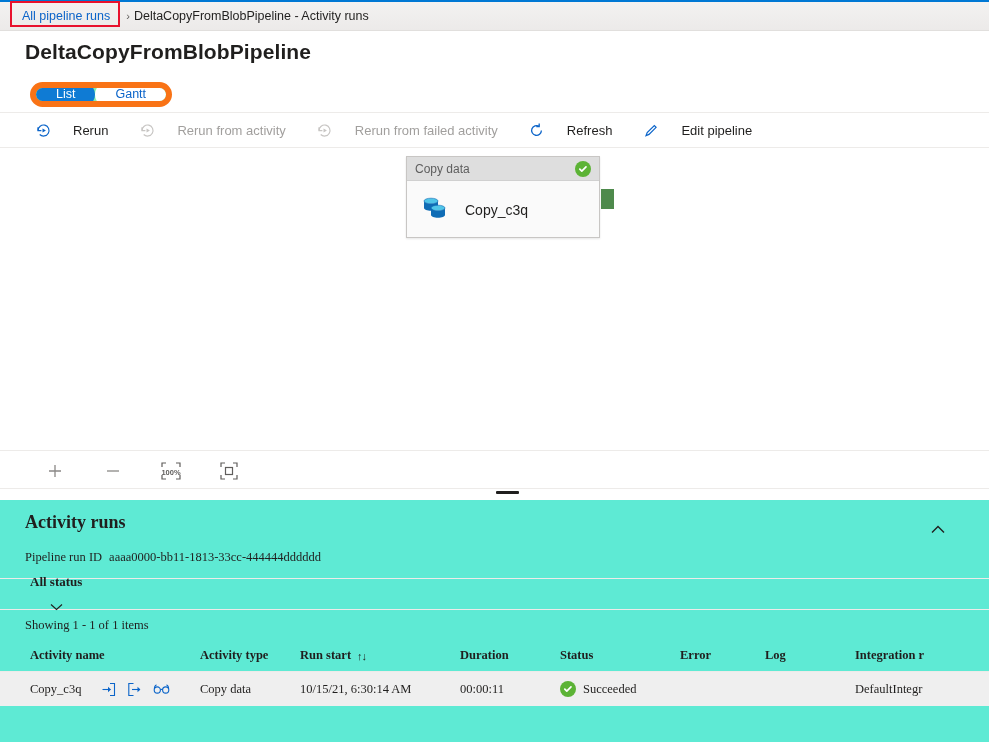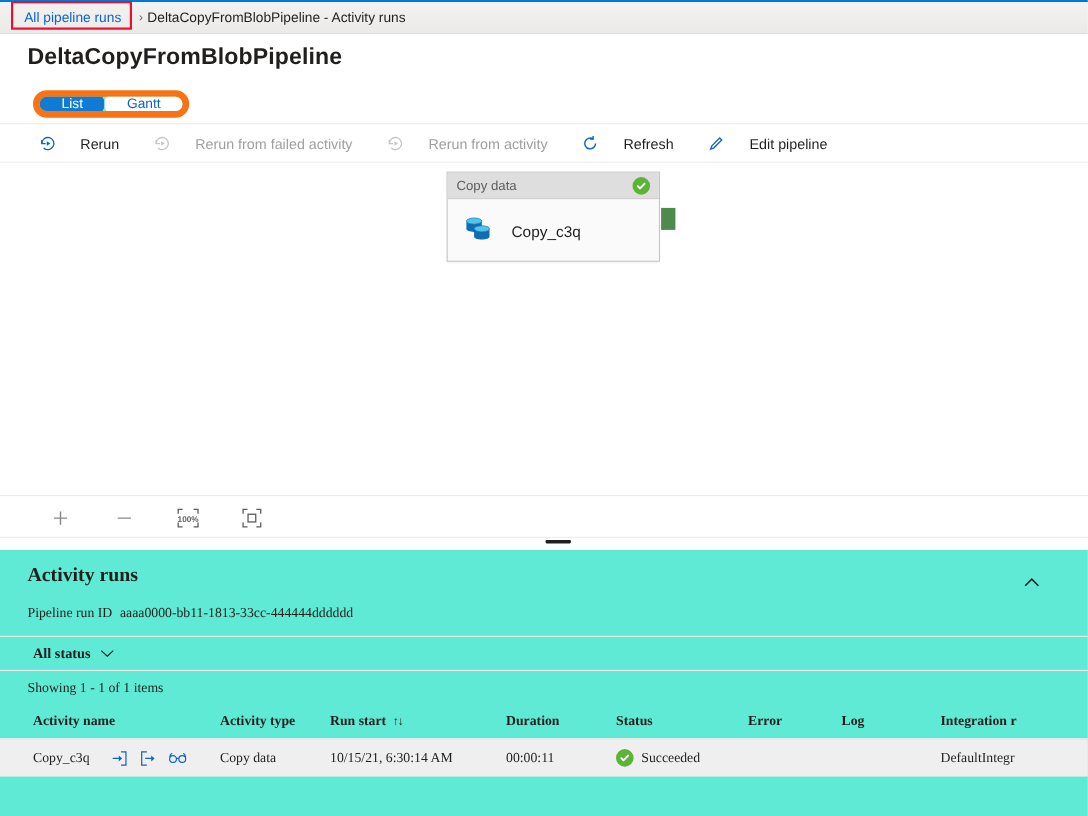--- a/index.html
+++ b/index.html
@@ -160,21 +160,21 @@
   }
   .run-id-label { color:#201f1e; }
   .run-id-value { color:#201f1e; }
 
   .filter-row {
     margin:8px 0 0 0; padding-left:30px;
     height:32px; display:flex; align-items:center;
     border-top:1px solid #edebe9;
     border-bottom:1px solid #edebe9;
   }
-  .status-filter { display:flex; align-items:center; gap:9px; font-size:13px; color:#201f1e; cursor:pointer; font-weight:600; }
+  .status-filter { display:flex; align-items:center; gap:9px; font-size:13px; color:#201f1e; cursor:pointer; font-weight:600;flex-direction:column; }
   .status-filter .chev { color:#201f1e; }
 
   .showing { padding-left:25px; height:30px; display:flex; align-items:center; font-size:12.5px; color:#201f1e; }
 
   
   .table { width:989px; font-size:12.5px; }
   .thead {
     display:flex; align-items:center; height:32px;
     border-bottom:1px solid #edebe9;
     color:#201f1e; font-weight:600;
@@ -233,32 +233,32 @@
     </div>
 
     <div class="tbtn disabled">
       <span class="ic">
         <svg width="17" height="17" viewBox="0 0 17 17">
           <path d="M3 8.5a5.5 5.5 0 1 1 1.7 4" fill="none" stroke="#c7c5c3" stroke-width="1.2"></path>
           <path d="M3 5.2v3.4h3.4" fill="none" stroke="#c7c5c3" stroke-width="1.2"></path>
           <path d="M7.5 6.4l3.4 2.1-3.4 2.1z" fill="#c7c5c3"></path>
         </svg>
       </span>
-      <span>Rerun from failed activity</span>
+      <span>Rerun from activity</span>
     </div>
 
     <div class="tbtn disabled">
       <span class="ic">
         <svg width="17" height="17" viewBox="0 0 17 17">
           <path d="M3 8.5a5.5 5.5 0 1 1 1.7 4" fill="none" stroke="#c7c5c3" stroke-width="1.2"></path>
           <path d="M3 5.2v3.4h3.4" fill="none" stroke="#c7c5c3" stroke-width="1.2"></path>
           <path d="M7.5 6.4l3.4 2.1-3.4 2.1z" fill="#c7c5c3"></path>
         </svg>
       </span>
-      <span>Rerun from activity</span>
+      <span>Rerun from failed activity</span>
     </div>
 
     <div class="tbtn">
       <span class="ic">
         <svg width="17" height="17" viewBox="0 0 17 17">
           <path d="M13.4 8.5a4.9 4.9 0 1 1-2.3-4.2" fill="none" stroke="#0b64c9" stroke-width="1.3"></path>
           <path d="M11.2 1.6v2.9h-2.9" fill="none" stroke="#0b64c9" stroke-width="1.3"></path>
         </svg>
       </span>
       <span>Refresh</span>

